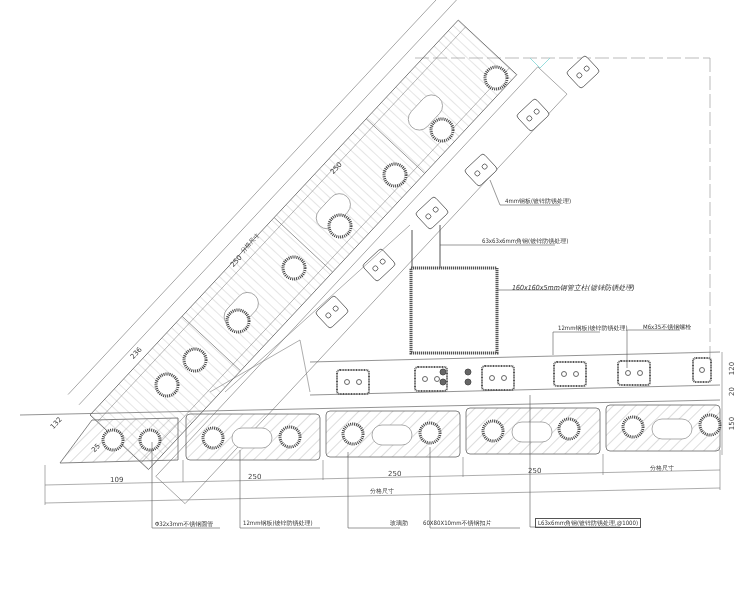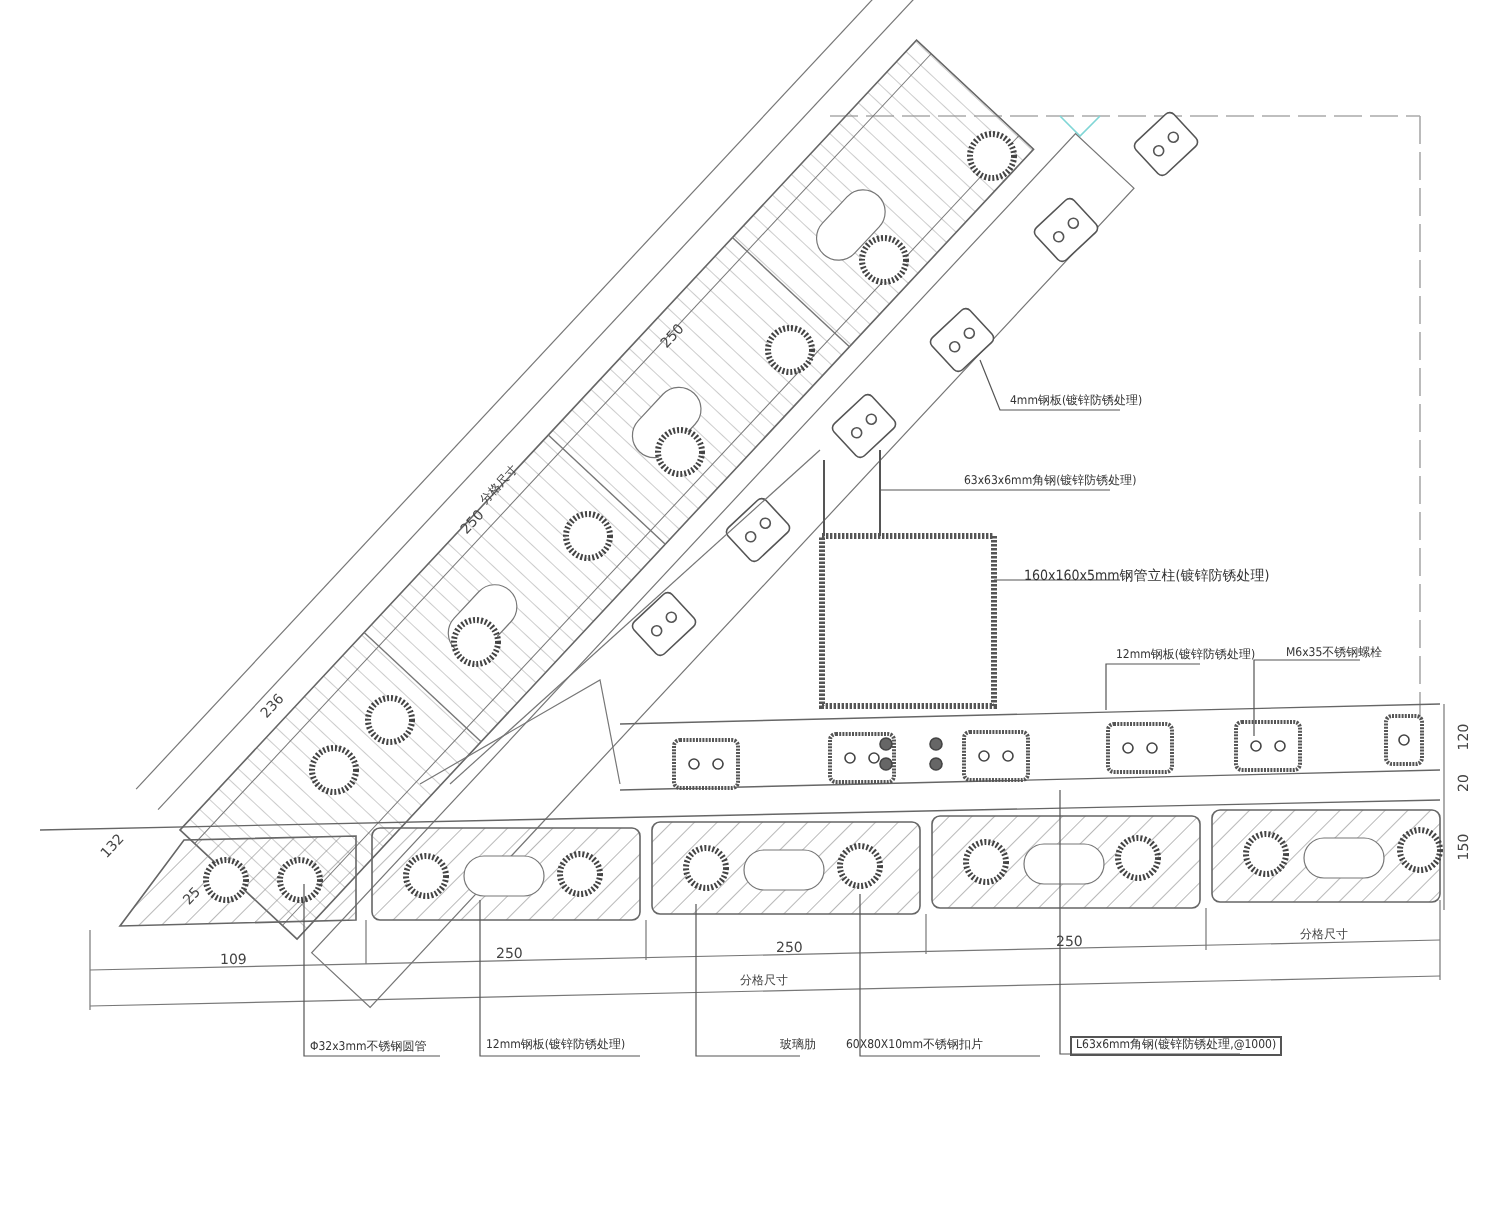--- a/index.html
+++ b/index.html
@@ -179,21 +179,21 @@
     <polyline points="152,442 152,528 220,528"></polyline>
     <polyline points="240,450 240,528 320,528"></polyline>
     <polyline points="348,452 348,528 400,528"></polyline>
     <polyline points="430,447 430,528 520,528"></polyline>
     <polyline points="530,395 530,527 620,527"></polyline>
   </g>
 </svg>
 
 <div class="lbl" style="left:505px;top:198px;">4mm钢板(镀锌防锈处理)</div>
 <div class="lbl" style="left:482px;top:238px;">63x63x6mm角钢(镀锌防锈处理)</div>
-<div class="lbl" style="left:512px;top:285px;font-size:7px;">160x160x5mm钢管立柱(镀锌防锈处理)</div>
+<div class="lbl" style="left:512px;top:285px;font-size:7px;font-style:italic;">160x160x5mm钢管立柱(镀锌防锈处理)</div>
 <div class="lbl" style="left:558px;top:325px;">12mm钢板(镀锌防锈处理)</div>
 <div class="lbl" style="left:643px;top:324px;">M6x35不锈钢螺栓</div>
 <div class="lbl" style="left:155px;top:521px;">Φ32x3mm不锈钢圆管</div>
 <div class="lbl" style="left:243px;top:520px;">12mm钢板(镀锌防锈处理)</div>
 <div class="lbl" style="left:390px;top:520px;">玻璃肋</div>
 <div class="lbl" style="left:423px;top:520px;">60X80X10mm不锈钢扣片</div>
 <div class="lbl box" style="left:535px;top:518px;">L63x6mm角钢(镀锌防锈处理,@1000)</div>
 
 <div class="dim" style="left:110px;top:477px;">109</div>
 <div class="dim" style="left:248px;top:474px;">250</div>

